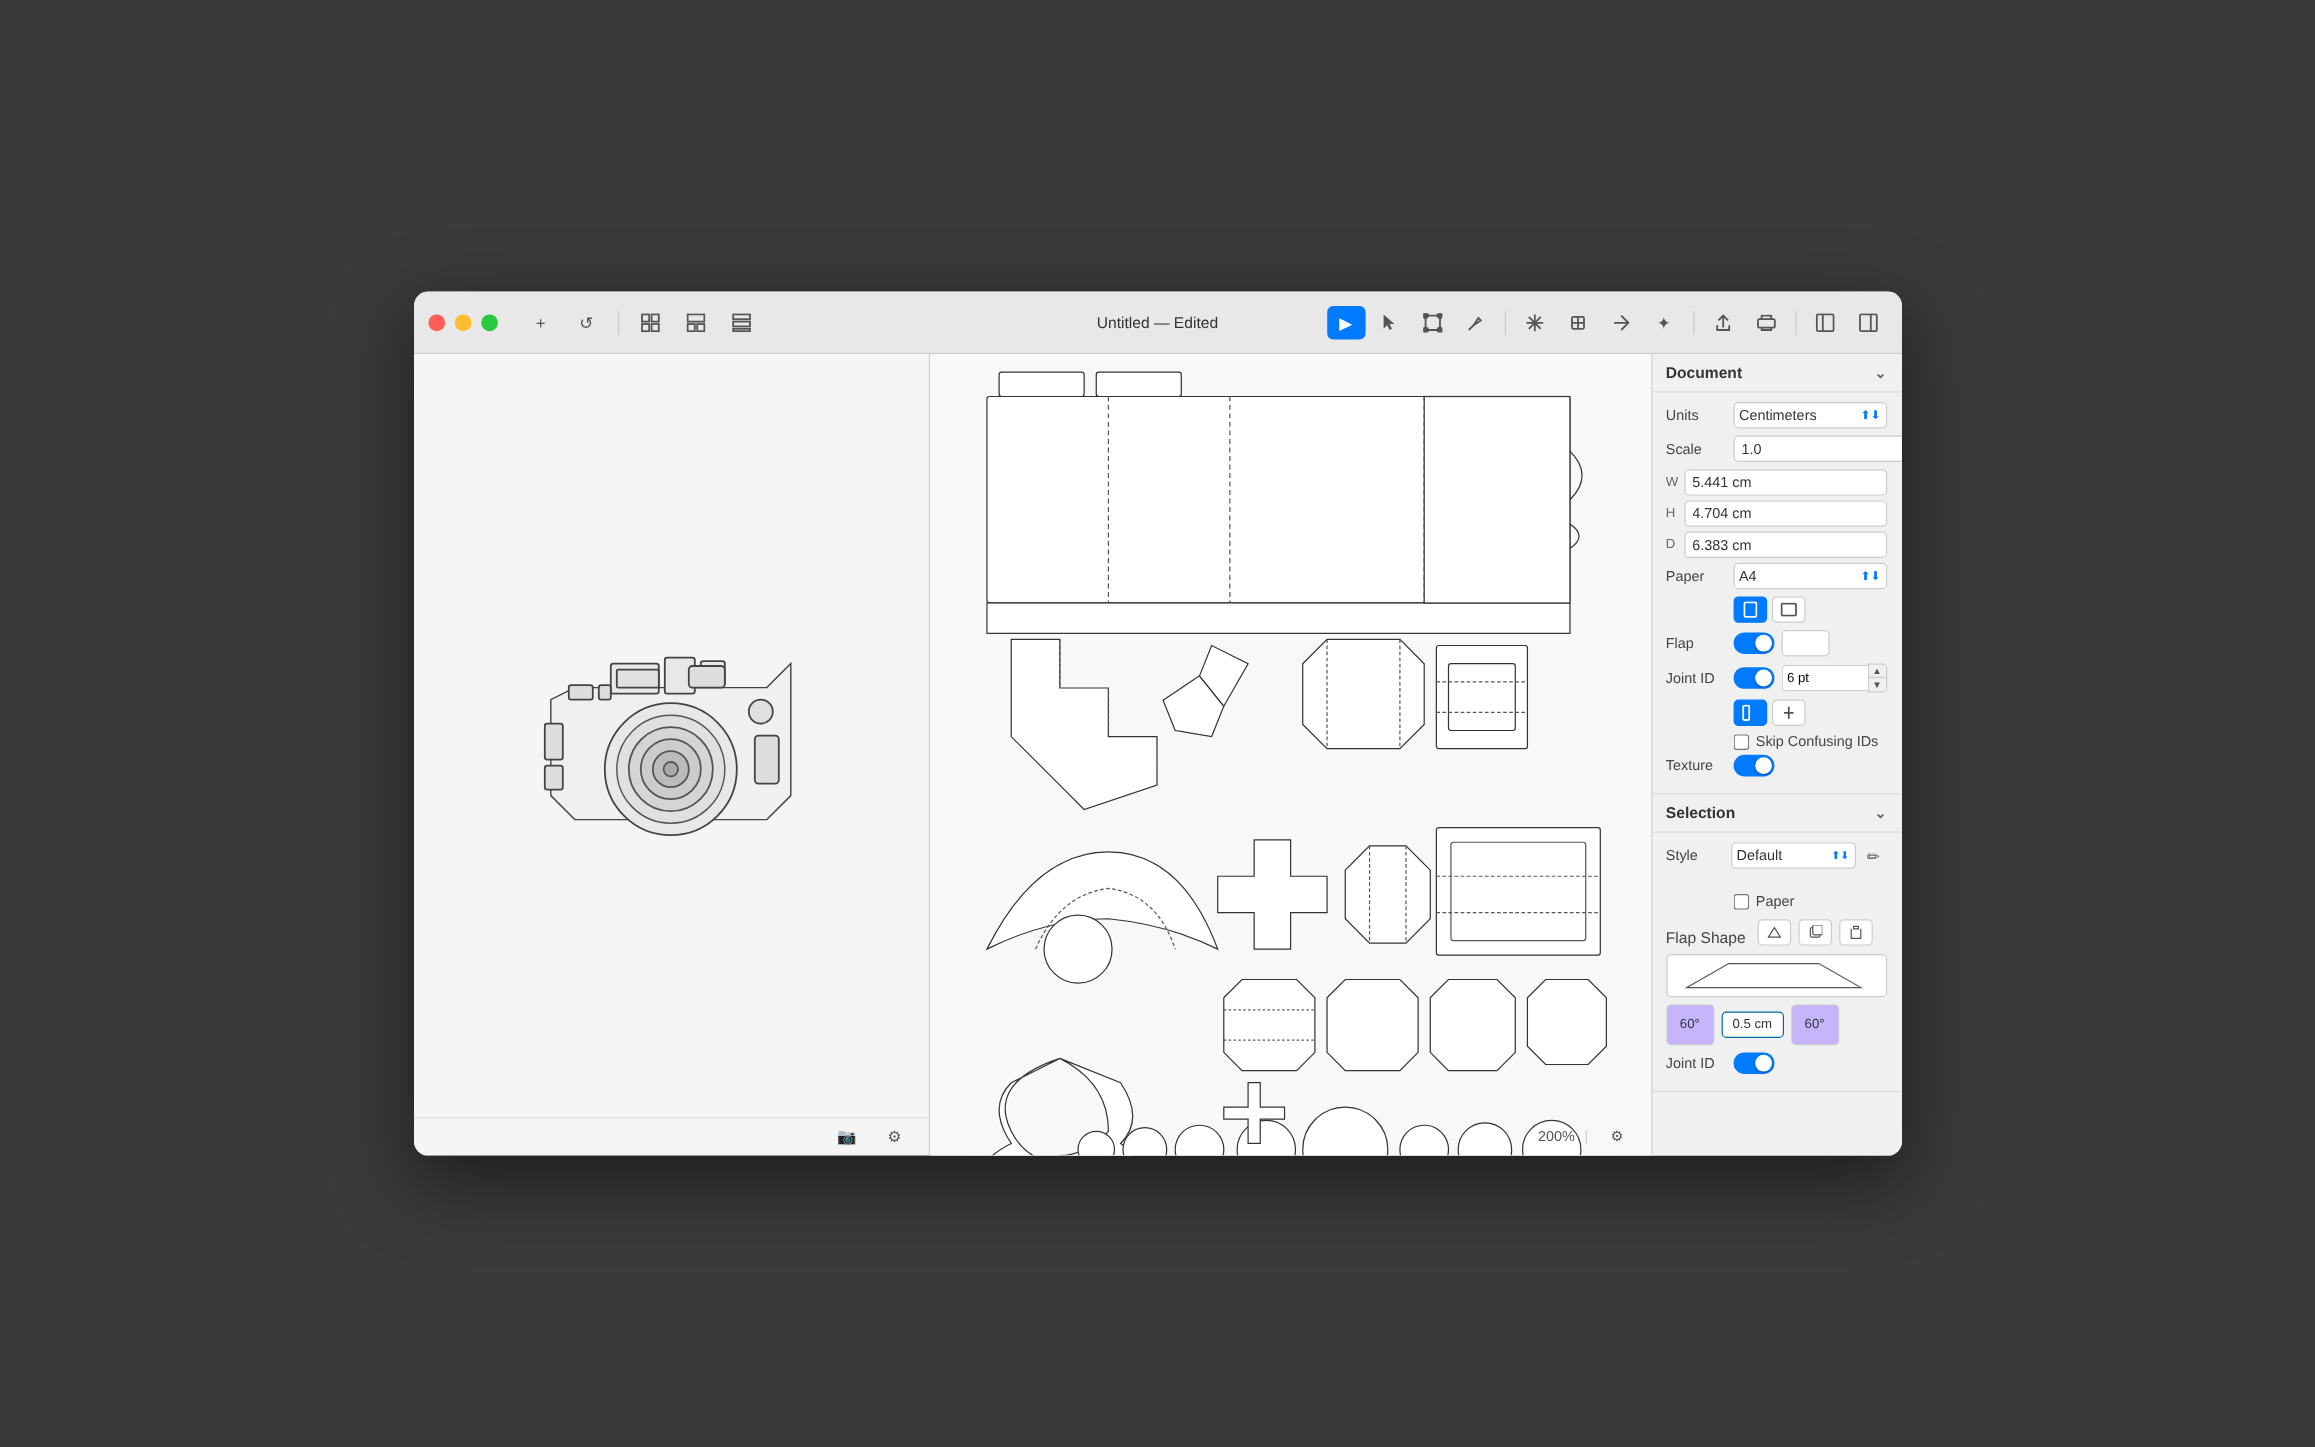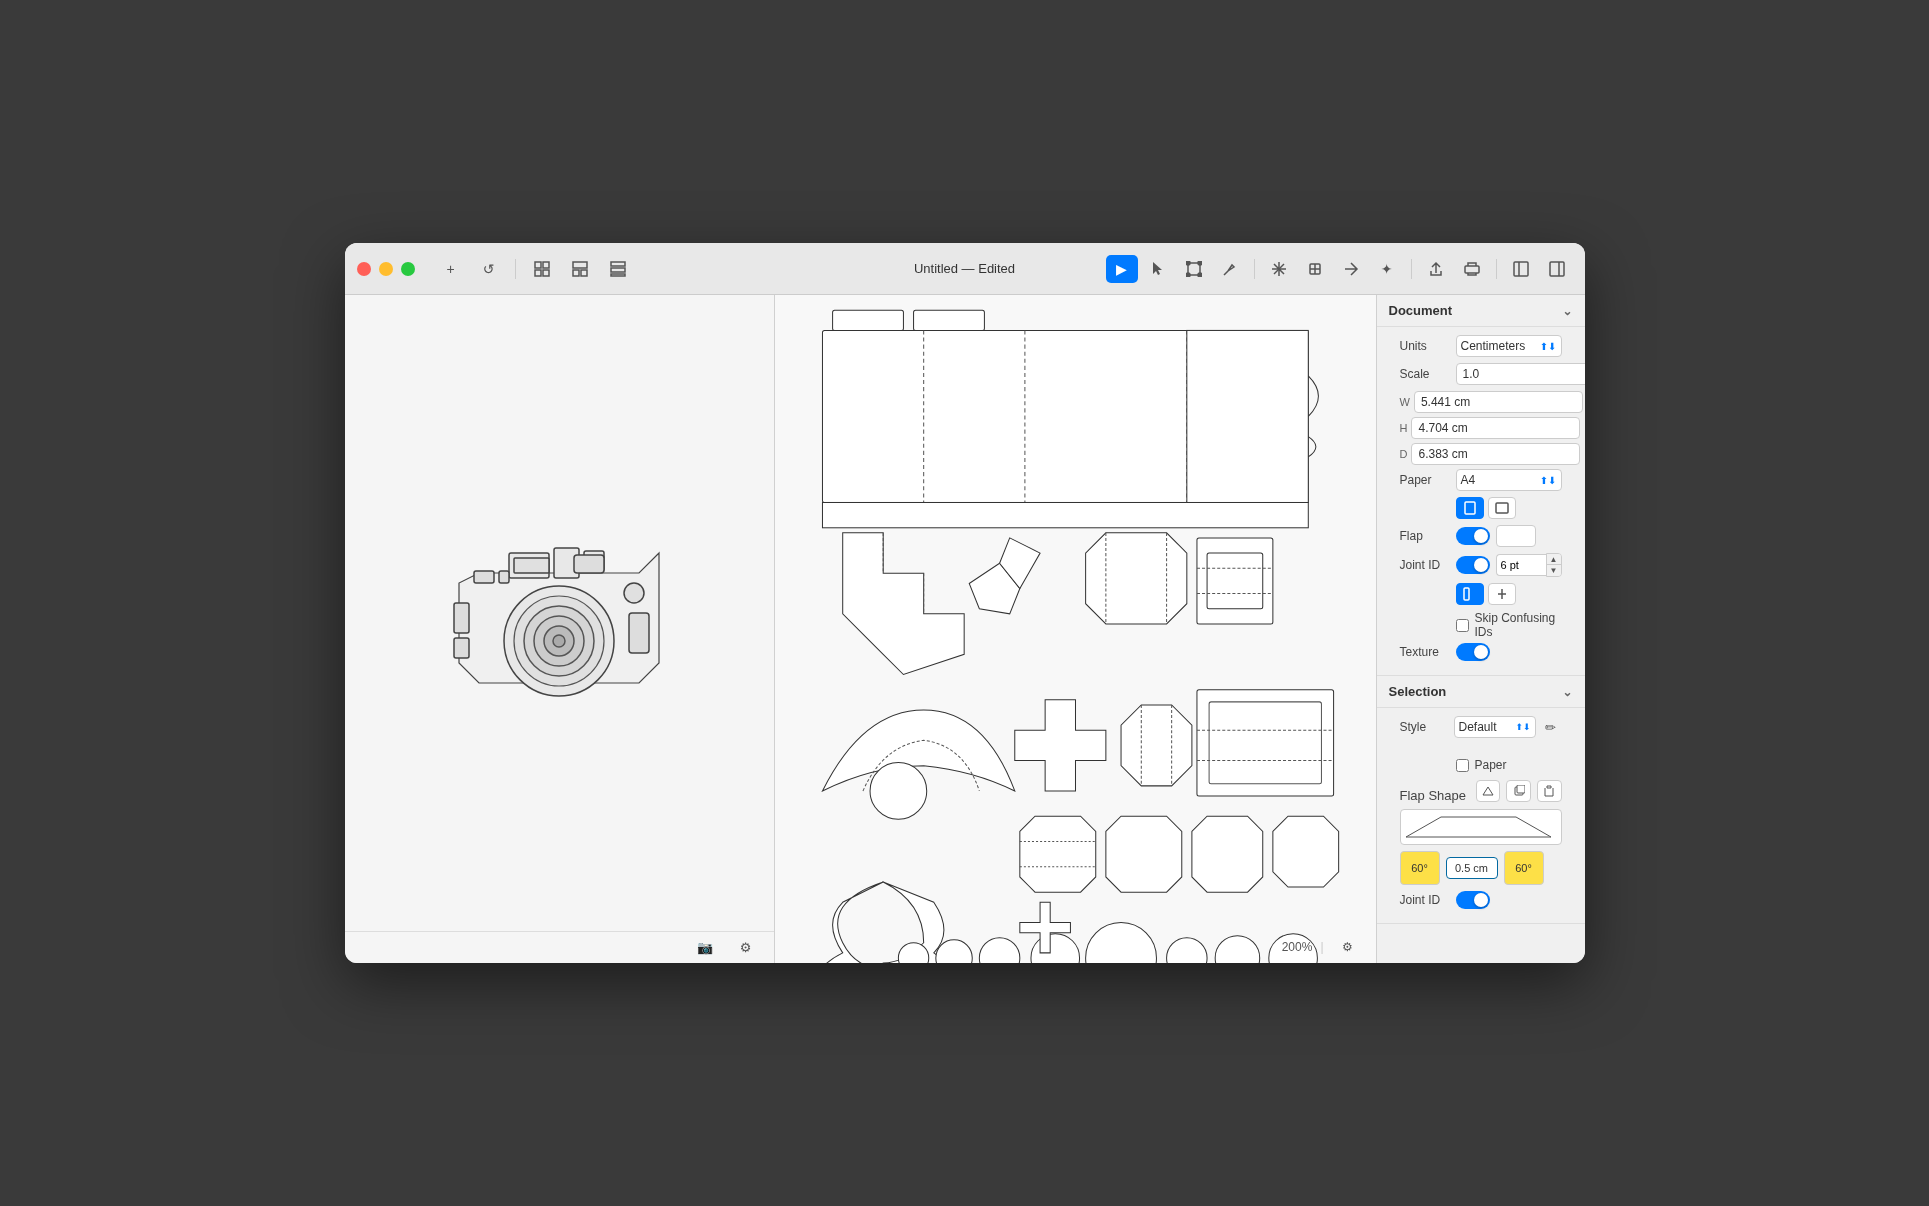--- a/index.html
+++ b/index.html
@@ -162,21 +162,21 @@
       align-items: center;
       justify-content: space-between;
       padding: 8px 12px;
       font-size: 13px;
       font-weight: 600;
       color: #333;
       border-bottom: 1px solid #ddd;
       gap: 32px;
     }
     .section-content {
-      padding: 8px 23px;
+      padding: 8px 12px;
       border-bottom: 1px solid #ddd;
     }
     .prop-row {
       display: flex;
       align-items: center;
       margin-bottom: 6px;
       gap: 6px;
     }
     .prop-label {
       font-size: 12px;
@@ -311,21 +311,21 @@
       display: flex;
       align-items: center;
       gap: 6px;
       margin-bottom: 6px;
     }
     .flap-degree {
       width: 40px;
       height: 34px;
       border: 1px solid #ccc;
       border-radius: 4px;
-      background: #fde047;
+      background: #c4b5fd;
       font-size: 11px;
       text-align: center;
       color: #333;
       display: flex;
       align-items: center;
       justify-content: center;
     }
     .flap-cm {
       width: 52px;
       height: 22px;

